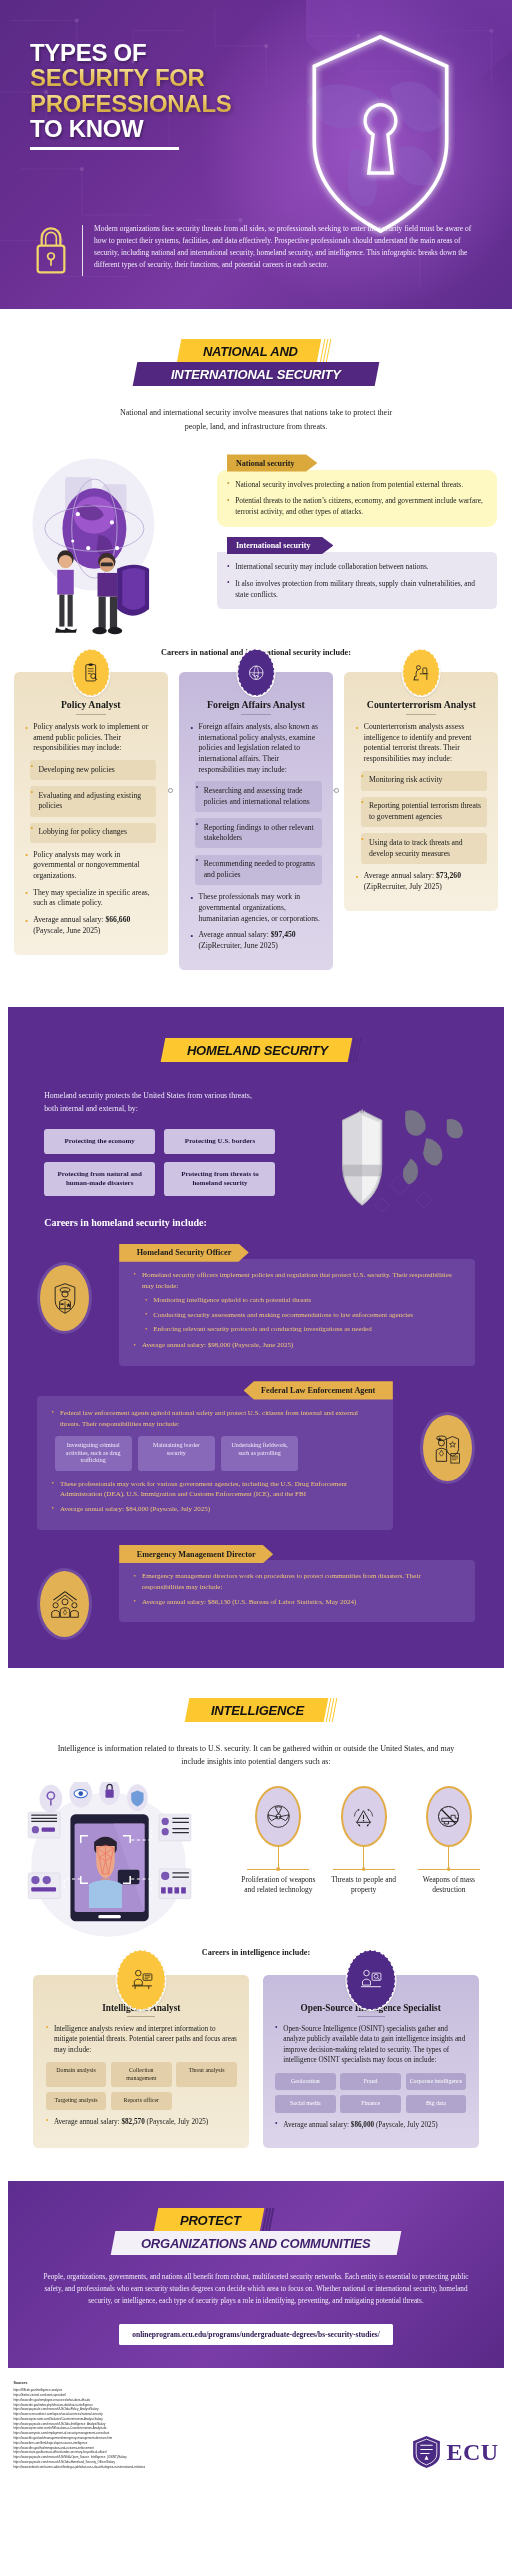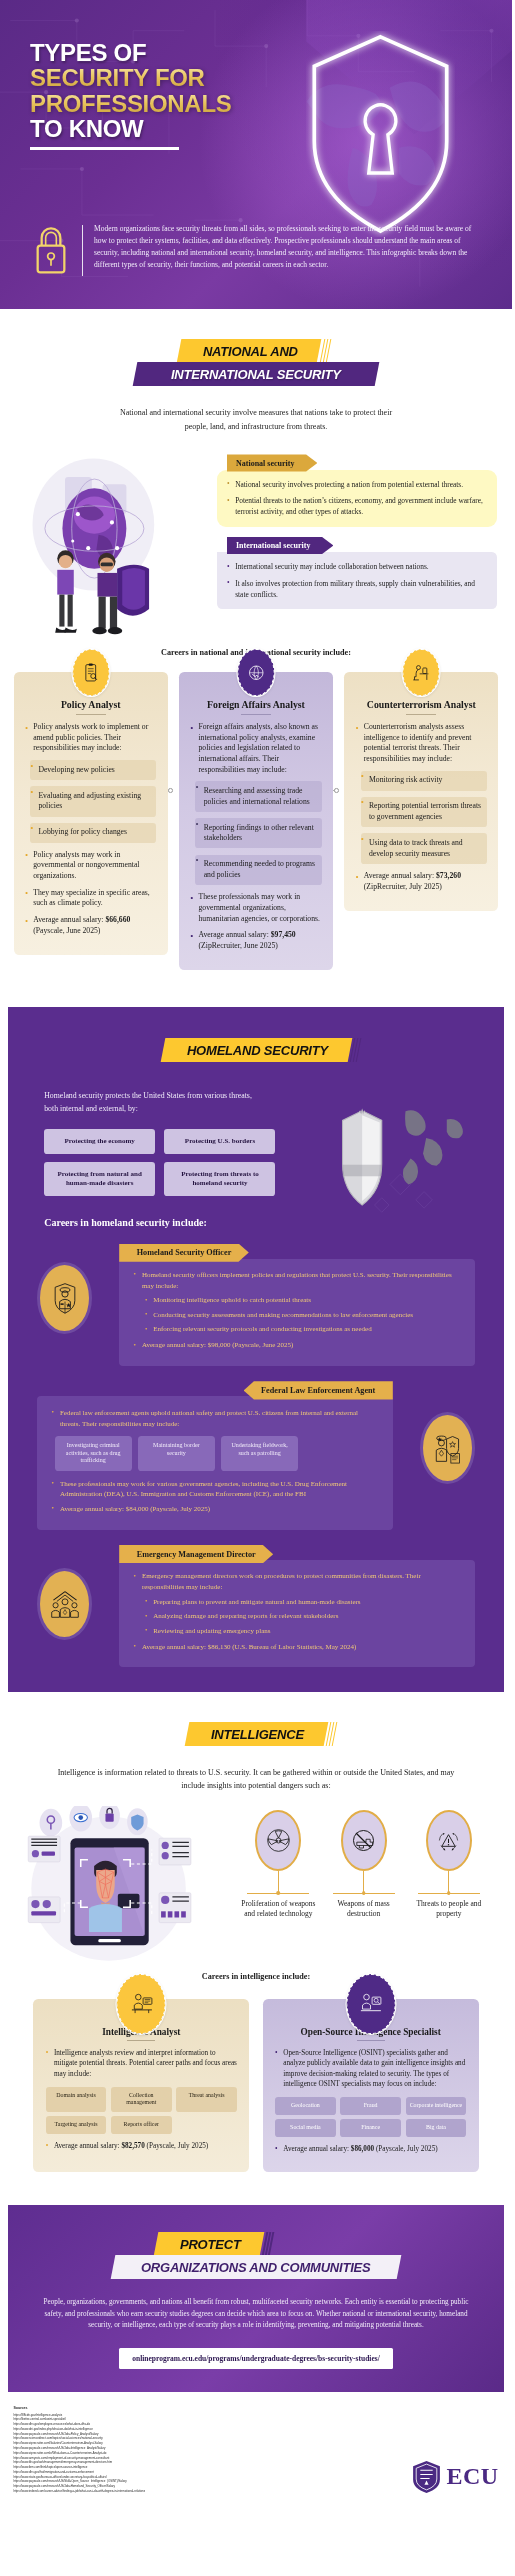--- a/index.html
+++ b/index.html
@@ -675,25 +675,20 @@
           <path d="M4 54 q9-8 18 0 v12 h-18z" fill="none" stroke="#1a1a1a" stroke-width="2"></path>
           <circle cx="57" cy="38" r="6" fill="none" stroke="#1a1a1a" stroke-width="2"></circle>
           <path d="M48 54 q9-8 18 0 v12 h-18z" fill="none" stroke="#1a1a1a" stroke-width="2"></path>
         </svg>
       </div>
       <div class="role-pill right-point">Emergency Management Director</div>
       <div class="role-panel">
         <ul>
           <li>Emergency management directors work on procedures to protect communities from disasters. Their responsibilities may include:</li>
         </ul>
-        <ul class="role-sub">
-          <li>Preparing plans to prevent and mitigate natural and human-made disasters</li>
-          <li>Analyzing damage and preparing reports for relevant stakeholders</li>
-          <li>Reviewing and updating emergency plans</li>
-        </ul>
         <ul>
           <li>Average annual salary: $86,130 (U.S. Bureau of Labor Statistics, May 2024)</li>
         </ul>
       </div>
     </div>
   </section>
 
   <section class="sec-intel">
     <div class="home-banner">
       <div class="banner-yellow">
@@ -793,33 +788,20 @@
               <path d="M35 33 L51 42 a26 26 0 0 0 8-14z" fill="none" stroke="#1a1a1a" stroke-width="2" transform="translate(-4,-2)"></path>
             </svg>
           </div>
           <div class="stem"></div>
           <div class="bar"></div>
           <p>Proliferation of weapons and related technology</p>
         </div>
         <div class="threat">
           <div class="oval">
             <svg viewBox="0 0 60 60" width="25" height="25">
-              <path d="M14 34 h22 v-7 h10 v7 h6 v8 h-38z" fill="none" stroke="#1a1a1a" stroke-width="2"></path>
-              <path d="M20 42 v6 h10 v-6" fill="none" stroke="#1a1a1a" stroke-width="2"></path>
-              <circle cx="30" cy="30" r="24" fill="none" stroke="#1a1a1a" stroke-width="2.4"></circle>
-              <path d="M12 12 L48 48" stroke="#1a1a1a" stroke-width="2.8"></path>
-            </svg>
-          </div>
-          <div class="stem"></div>
-          <div class="bar"></div>
-          <p>Weapons of mass destruction</p>
-        </div>
-        <div class="threat">
-          <div class="oval">
-            <svg viewBox="0 0 60 60" width="25" height="25">
               <path d="M30 16 L46 44 H14 Z" fill="none" stroke="#1a1a1a" stroke-width="2.2" stroke-linejoin="round"></path>
               <path d="M30 26 v10" stroke="#1a1a1a" stroke-width="2.4"></path>
               <circle cx="30" cy="40" r="1.8" fill="#1a1a1a"></circle>
               <g fill="none" stroke="#1a1a1a" stroke-width="1.6">
                 <path d="M8 30 a22 22 0 0 1 8-16"></path>
                   <path d="M52 30 a22 22 0 0 0-8-16"></path>
                 <path d="M12 42 a22 22 0 0 0 10 10"></path>
                   <path d="M48 42 a22 22 0 0 1-10 10"></path>
               </g>
               <g fill="#1a1a1a">
@@ -827,20 +809,33 @@
                   <path d="M44 12 l-5 1 3 4z"></path>
                 <path d="M22 54 l-5-2 4-3z"></path>
                   <path d="M38 54 l5-2 -4-3z"></path>
               </g>
             </svg>
           </div>
           <div class="stem"></div>
           <div class="bar"></div>
           <p>Threats to people and property</p>
         </div>
+        <div class="threat">
+          <div class="oval">
+            <svg viewBox="0 0 60 60" width="25" height="25">
+              <path d="M14 34 h22 v-7 h10 v7 h6 v8 h-38z" fill="none" stroke="#1a1a1a" stroke-width="2"></path>
+              <path d="M20 42 v6 h10 v-6" fill="none" stroke="#1a1a1a" stroke-width="2"></path>
+              <circle cx="30" cy="30" r="24" fill="none" stroke="#1a1a1a" stroke-width="2.4"></circle>
+              <path d="M12 12 L48 48" stroke="#1a1a1a" stroke-width="2.8"></path>
+            </svg>
+          </div>
+          <div class="stem"></div>
+          <div class="bar"></div>
+          <p>Weapons of mass destruction</p>
+        </div>
       </div>
     </div>
 
     <h2 class="intel-careers">Careers in intelligence include:</h2>
 
     <div class="intel-cards">
       <div class="icard cream">
         <div class="badge y">
           <svg viewBox="0 0 60 56" width="24" height="23">
             <circle cx="22" cy="12" r="7" fill="none" stroke="#1a1a1a" stroke-width="2"></circle>

